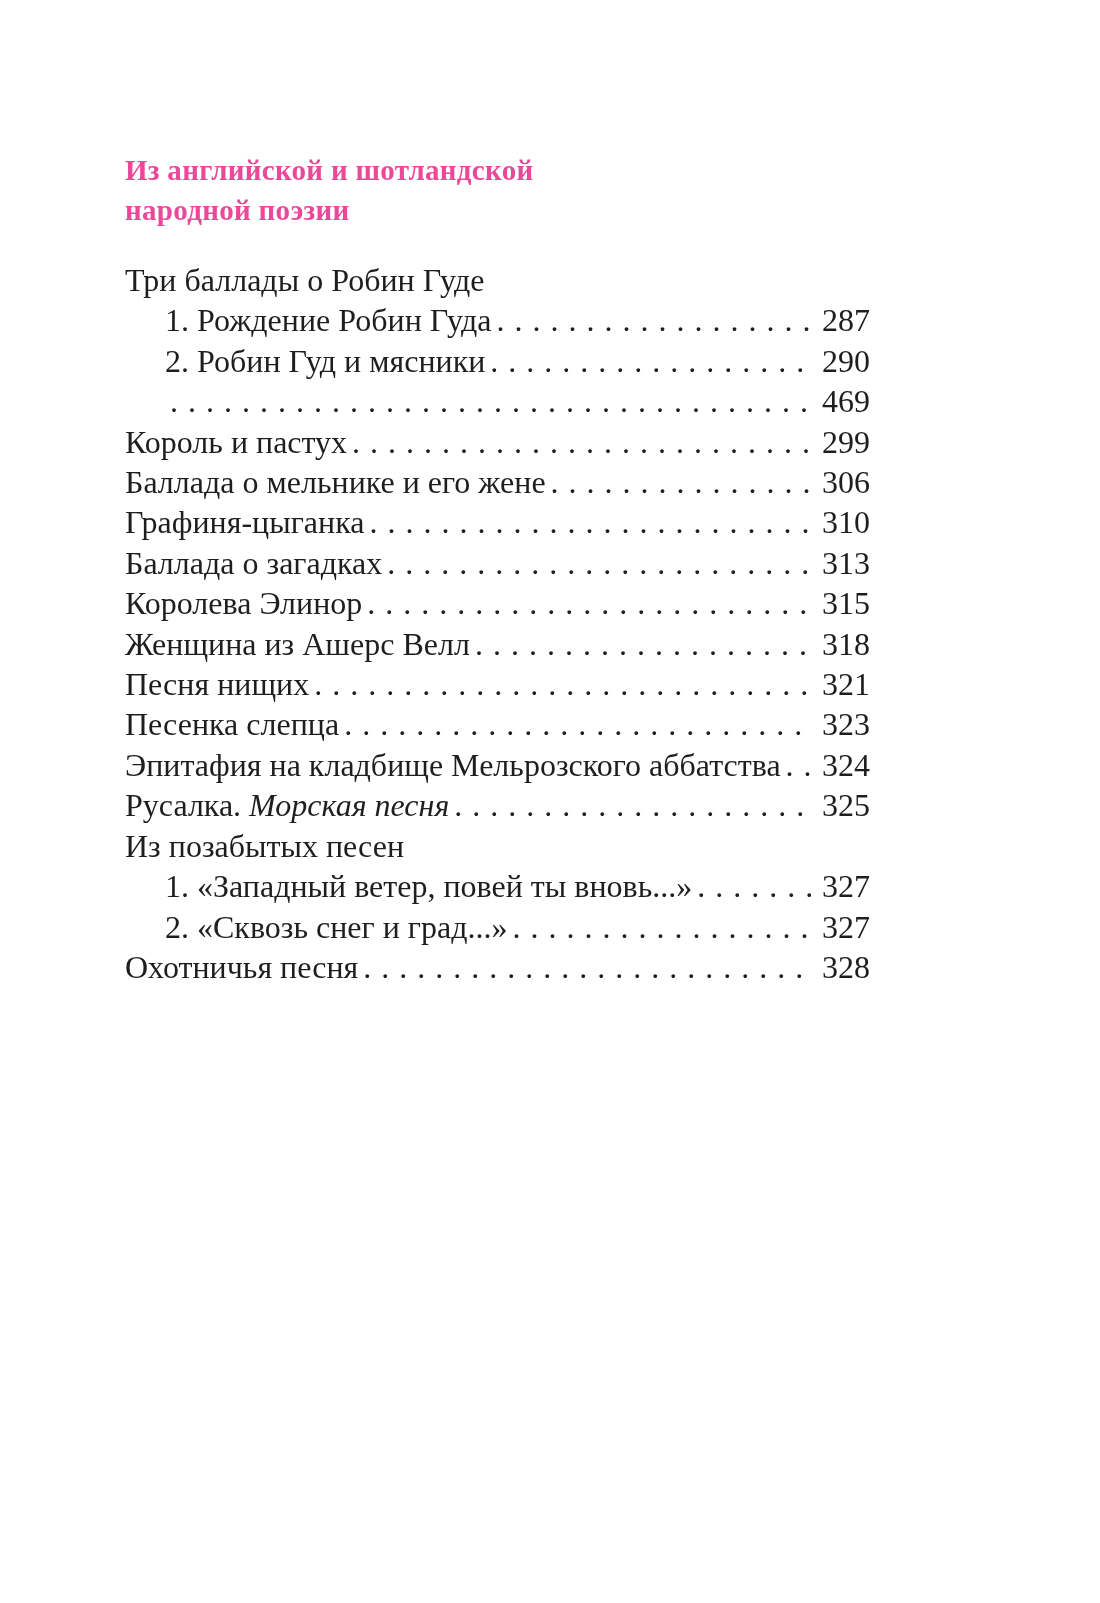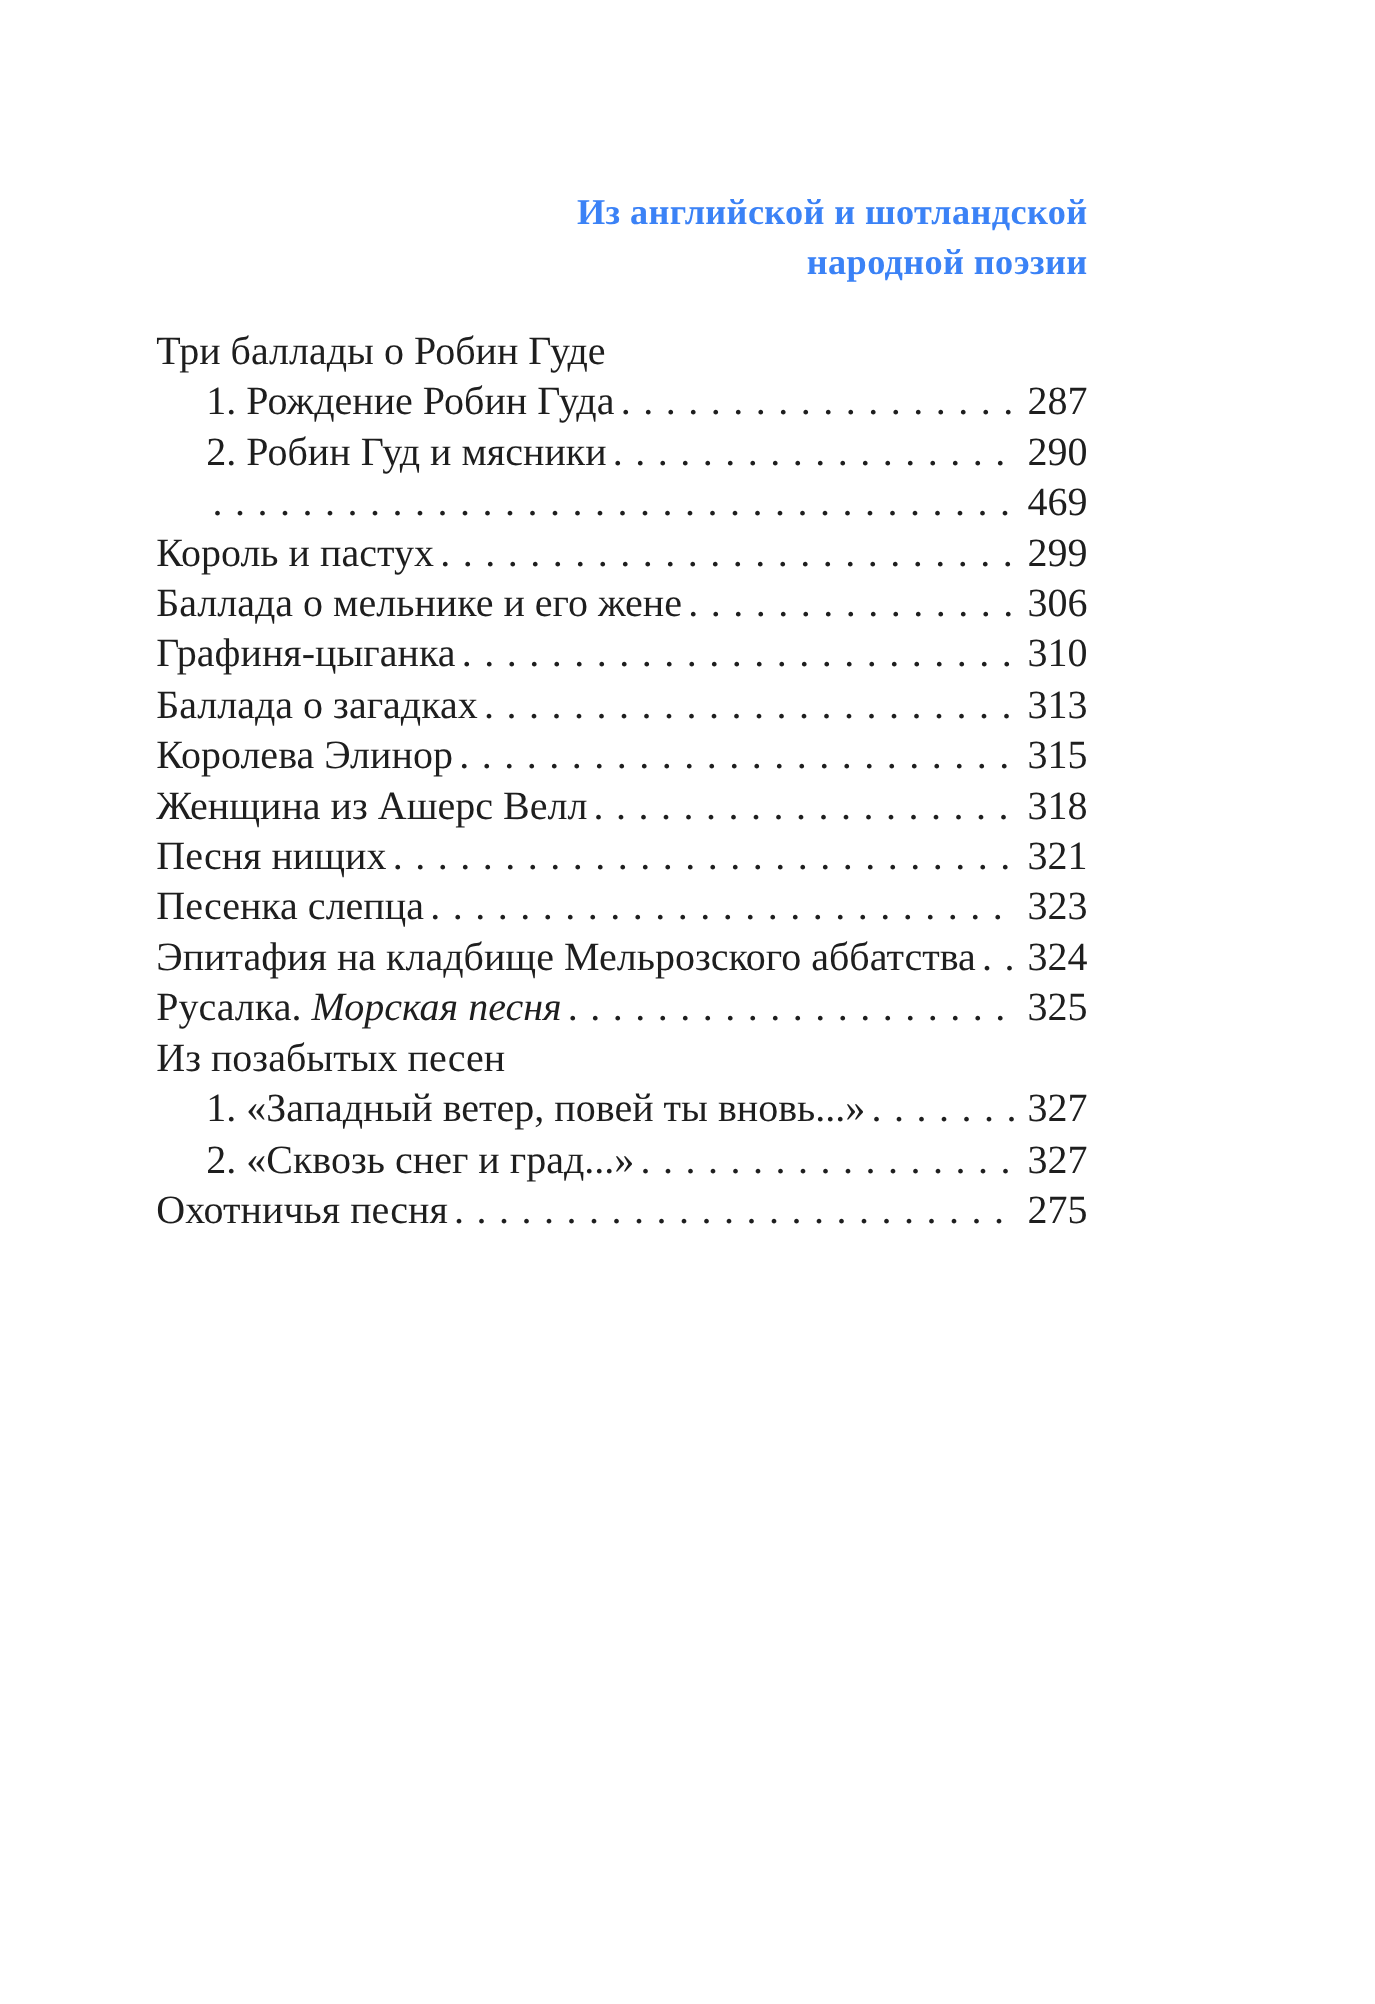--- a/index.html
+++ b/index.html
@@ -13,25 +13,25 @@
     height: 1603px;
     margin: 0 auto;
     background: #ffffff;
     box-sizing: border-box;
     padding: 150px 230px 0 125px;
     font-family: "Liberation Serif", "DejaVu Serif", serif;
     color: #1e1e1e;
   }
   .toc-heading {
     margin: 0 0 30px 0;
-    text-align: right;
+    text-align: left;
     font-size: 29px;
     font-weight: bold;
     line-height: 40px;
-    color: #3b82f6;
+    color: #ec4899;
     letter-spacing: 0.3px;
   }
   .toc-list {
     font-size: 32px;
   }
   .toc-row {
     display: flex;
     align-items: baseline;
     line-height: 40.4px;
     white-space: nowrap;
@@ -164,16 +164,16 @@
 
   <div class="toc-row indent">
     <span class="toc-label"><span class="lbl">2. «Сквозь снег и град...»</span></span>
     <span class="toc-dots"> . . . . . . . . . . . . . . . . . . . . . . . . . . . . . . . . . . . . . . . . . . . . . . . . . . . . . . . . . . . . . . . . . . . . . . . . . . . . . . . . . . . . . . . . . .</span>
     <span class="toc-page-num">327</span>
   </div>
 
   <div class="toc-row">
     <span class="toc-label"><span class="lbl">Охотничья песня</span></span>
     <span class="toc-dots"> . . . . . . . . . . . . . . . . . . . . . . . . . . . . . . . . . . . . . . . . . . . . . . . . . . . . . . . . . . . . . . . . . . . . . . . . . . . . . . . . . . . . . . . . . .</span>
-    <span class="toc-page-num">275</span>
+    <span class="toc-page-num">328</span>
   </div>
 </div>
 </div>
 
 </body></html>

